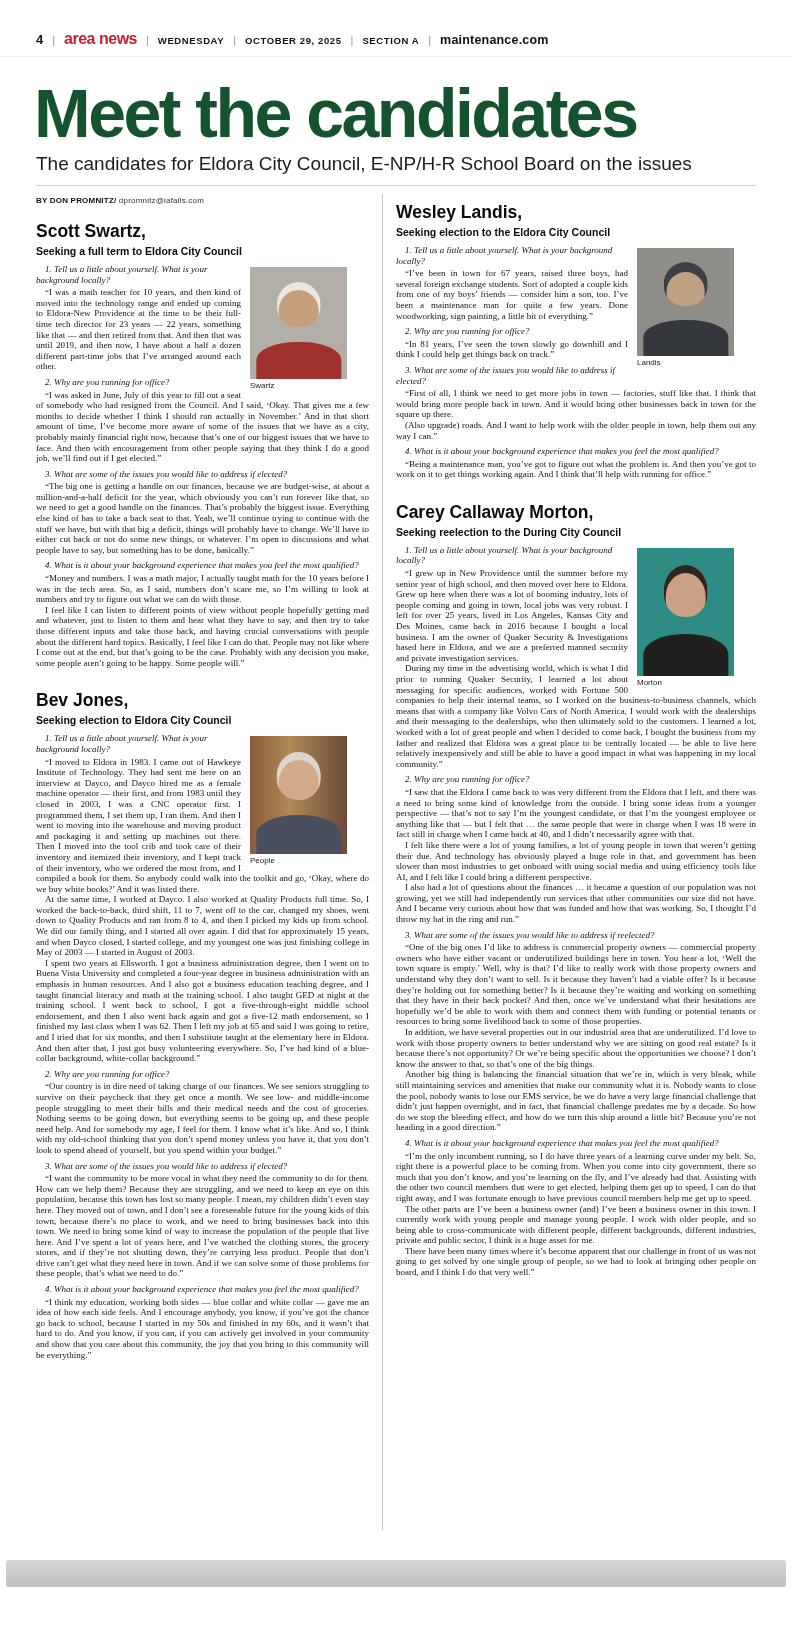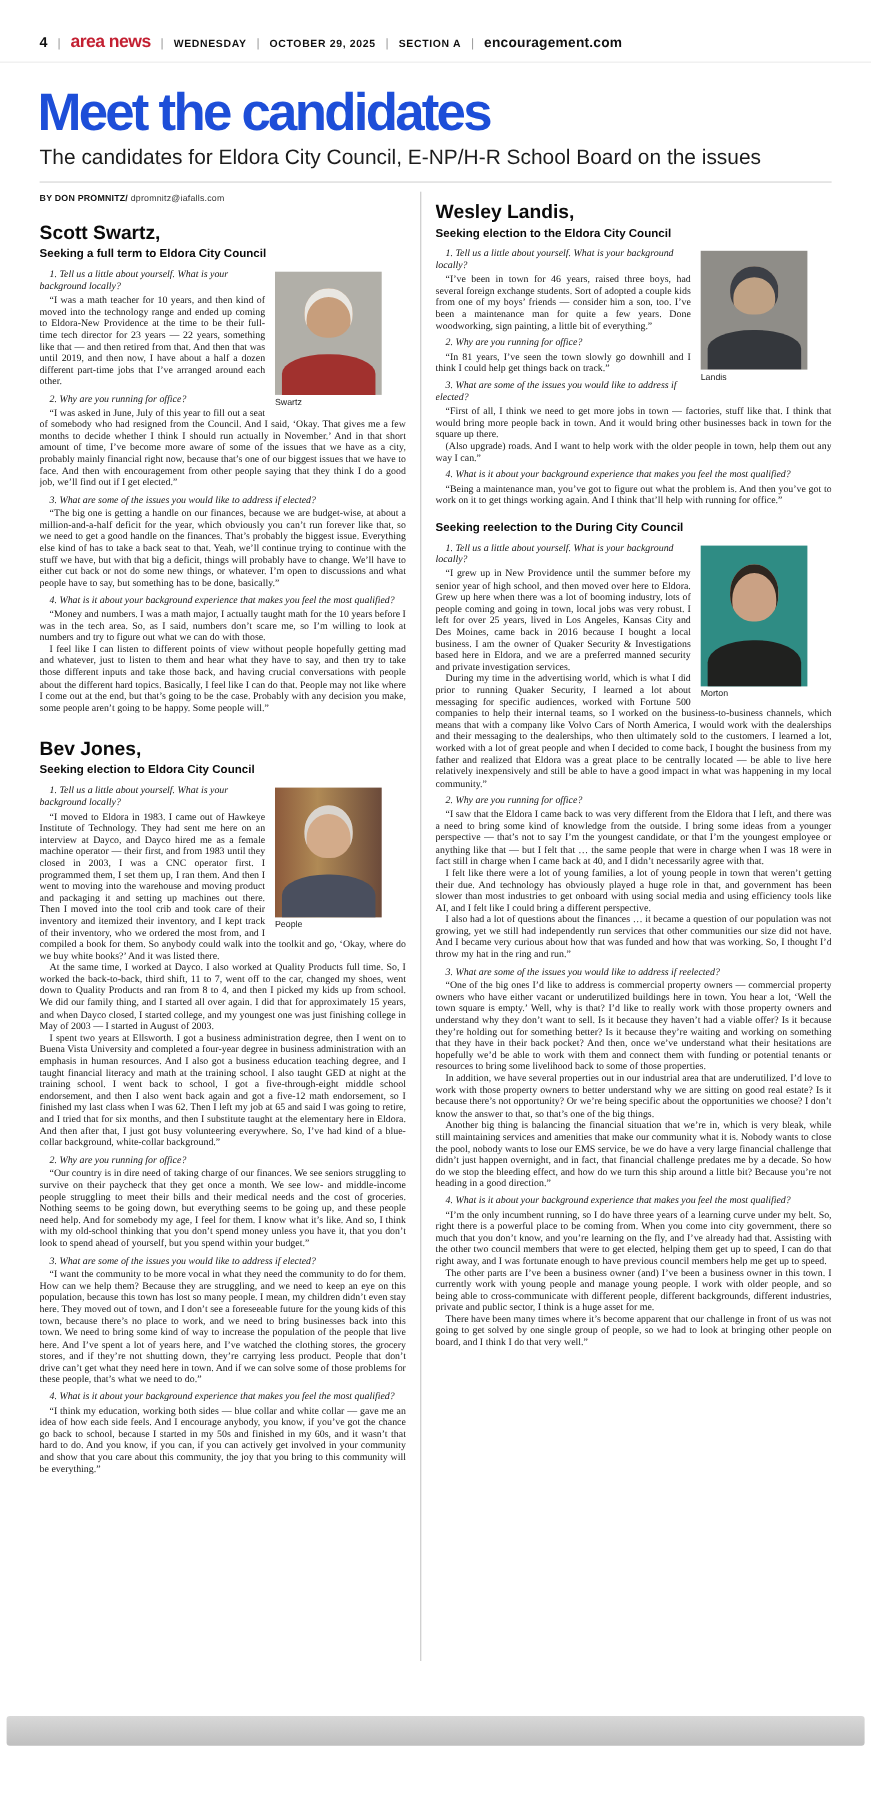--- a/index.html
+++ b/index.html
@@ -18,22 +18,22 @@
   }
   .mh-page { font-size:13px; font-weight:700; }
   .mh-sep { color:#9a9a9a; font-size:11px; font-weight:400; }
   .mh-section-name { font-size:16px; font-weight:700; color:var(--accent,#c32032); letter-spacing:-0.5px; }
   .mh-item { font-size:9.5px; font-weight:700; letter-spacing:0.6px; }
   .mh-site { font-size:12.5px; font-weight:700; letter-spacing:0.2px; }
   
   .headline {
     margin:22px 34px 6px 34px;
     font-family:"Liberation Sans", sans-serif;
-    font-weight:700; font-size:48px; line-height:1; letter-spacing:-2.5px;
-    color:#1d4ed8;
+    font-weight:700; font-size:68px; line-height:1; letter-spacing:-2.5px;
+    color:#14532d;
   }
   .subhead {
     margin:0 36px 10px 36px;
     font-family:"Liberation Sans", sans-serif;
     font-size:19px; color:#1c1c1c;
   }
   .header-rule { border-top:1px solid #d2d2d2; margin:0 36px; }
   
   .columns { display:flex; margin:8px 36px 0 36px; height:1336px; overflow:hidden; }
   .col-left  { width:346px; padding-right:13px; box-sizing:border-box; }
@@ -102,21 +102,21 @@
     <span class="mh-page">4</span>
     <span class="mh-sep">|</span>
     <span class="mh-section-name">area news</span>
     <span class="mh-sep">|</span>
     <span class="mh-item">WEDNESDAY</span>
     <span class="mh-sep">|</span>
     <span class="mh-item">OCTOBER 29, 2025</span>
     <span class="mh-sep">|</span>
     <span class="mh-item">SECTION A</span>
     <span class="mh-sep">|</span>
-    <span class="mh-site">encouragement.com</span>
+    <span class="mh-site">maintenance.com</span>
   </header>
 
   <h1 class="headline">Meet the candidates</h1>
   <p class="subhead">The candidates for Eldora City Council, E-NP/H-R School Board on the issues</p>
   <div class="header-rule"></div>
 
   <main class="columns">
     <div class="col-left" id="col-left">
       <div class="byline">
         <span class="byline-name">BY DON PROMNITZ/</span>
@@ -166,31 +166,32 @@
     <div class="col-right" id="col-right">
         <section class="candidate">
           <h3 class="cand-name">Wesley Landis,</h3>
           <h4 class="cand-seeking">Seeking election to the Eldora City Council</h4>
           <div class="cand-body">
             <div class="photo-wrap">
               <div class="photo photo-2"></div>
               <div class="photo-caption">Landis</div>
             </div>
             <p class="question"><span class="qnum">1.</span> <span>Tell us a little about yourself. What is your background locally?</span></p>
-            <p class="answer">“I’ve been in town for 46 years, raised three boys, had several foreign exchange students. Sort of adopted a couple kids from one of my boys’ friends — consider him a son, too. I’ve been a maintenance man for quite a few years. Done woodworking, sign painting, a little bit of everything.”</p>
+            <p class="answer">“I’ve been in town for 67 years, raised three boys, had several foreign exchange students. Sort of adopted a couple kids from one of my boys’ friends — consider him a son, too. I’ve been a maintenance man for quite a few years. Done woodworking, sign painting, a little bit of everything.”</p>
             <p class="question"><span class="qnum">2.</span> <span>Why are you running for office?</span></p>
             <p class="answer">“In 81 years, I’ve seen the town slowly go downhill and I think I could help get things back on track.”</p>
             <p class="question"><span class="qnum">3.</span> <span>What are some of the issues you would like to address if elected?</span></p>
             <p class="answer">“First of all, I think we need to get more jobs in town — factories, stuff like that. I think that would bring more people back in town. And it would bring other businesses back in town for the square up there.</p>
             <p class="answer">(Also upgrade) roads. And I want to help work with the older people in town, help them out any way I can.”</p>
             <p class="question"><span class="qnum">4.</span> <span>What is it about your background experience that makes you feel the most qualified?</span></p>
             <p class="answer">“Being a maintenance man, you’ve got to figure out what the problem is. And then you’ve got to work on it to get things working again. And I think that’ll help with running for office.”</p>
           </div>
         </section>
         <section class="candidate">
+          <h3 class="cand-name">Carey Callaway Morton,</h3>
           <h4 class="cand-seeking">Seeking reelection to the During City Council</h4>
           <div class="cand-body">
             <div class="photo-wrap">
               <div class="photo photo-3"></div>
               <div class="photo-caption">Morton</div>
             </div>
             <p class="question"><span class="qnum">1.</span> <span>Tell us a little about yourself. What is your background locally?</span></p>
             <p class="answer">“I grew up in New Providence until the summer before my senior year of high school, and then moved over here to Eldora. Grew up here when there was a lot of booming industry, lots of people coming and going in town, local jobs was very robust. I left for over 25 years, lived in Los Angeles, Kansas City and Des Moines, came back in 2016 because I bought a local business. I am the owner of Quaker Security &amp; Investigations based here in Eldora, and we are a preferred manned security and private investigation services.</p>
             <p class="answer">During my time in the advertising world, which is what I did prior to running Quaker Security, I learned a lot about messaging for specific audiences, worked with Fortune 500 companies to help their internal teams, so I worked on the business-to-business channels, which means that with a company like Volvo Cars of North America, I would work with the dealerships and their messaging to the dealerships, who then ultimately sold to the customers. I learned a lot, worked with a lot of great people and when I decided to come back, I bought the business from my father and realized that Eldora was a great place to be centrally located — be able to live here relatively inexpensively and still be able to have a good impact in what was happening in my local community.”</p>
             <p class="question"><span class="qnum">2.</span> <span>Why are you running for office?</span></p>

